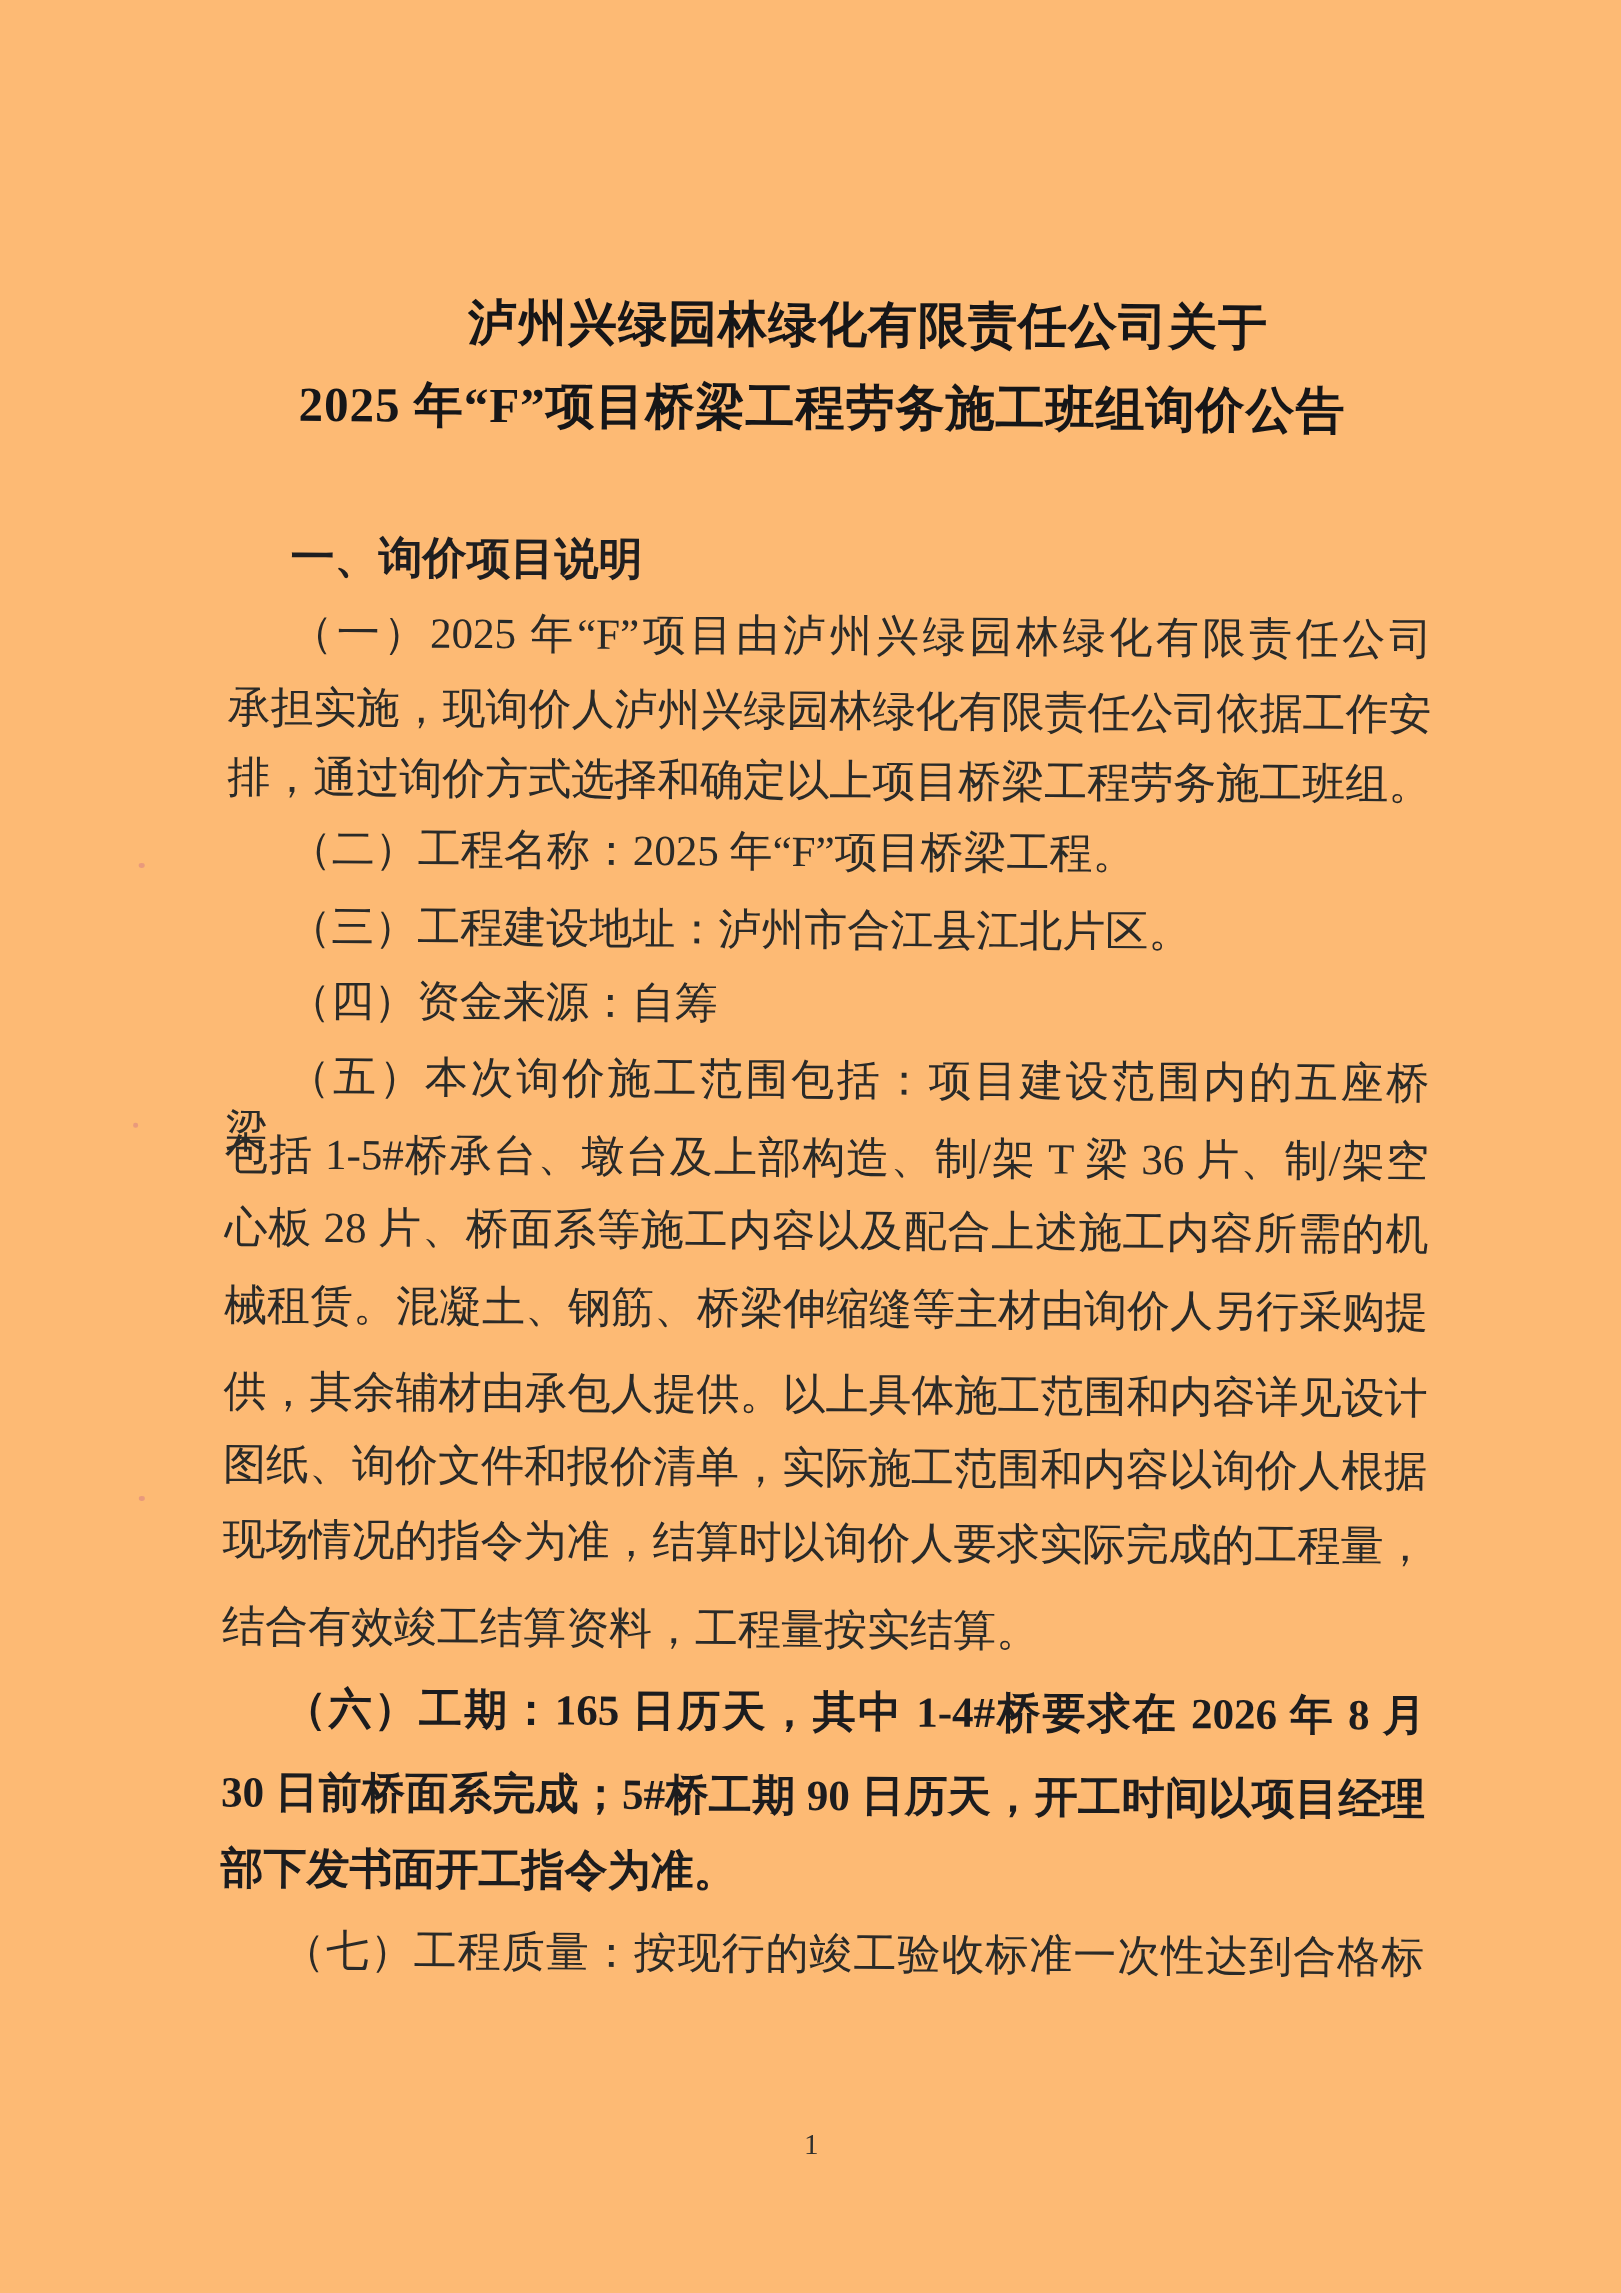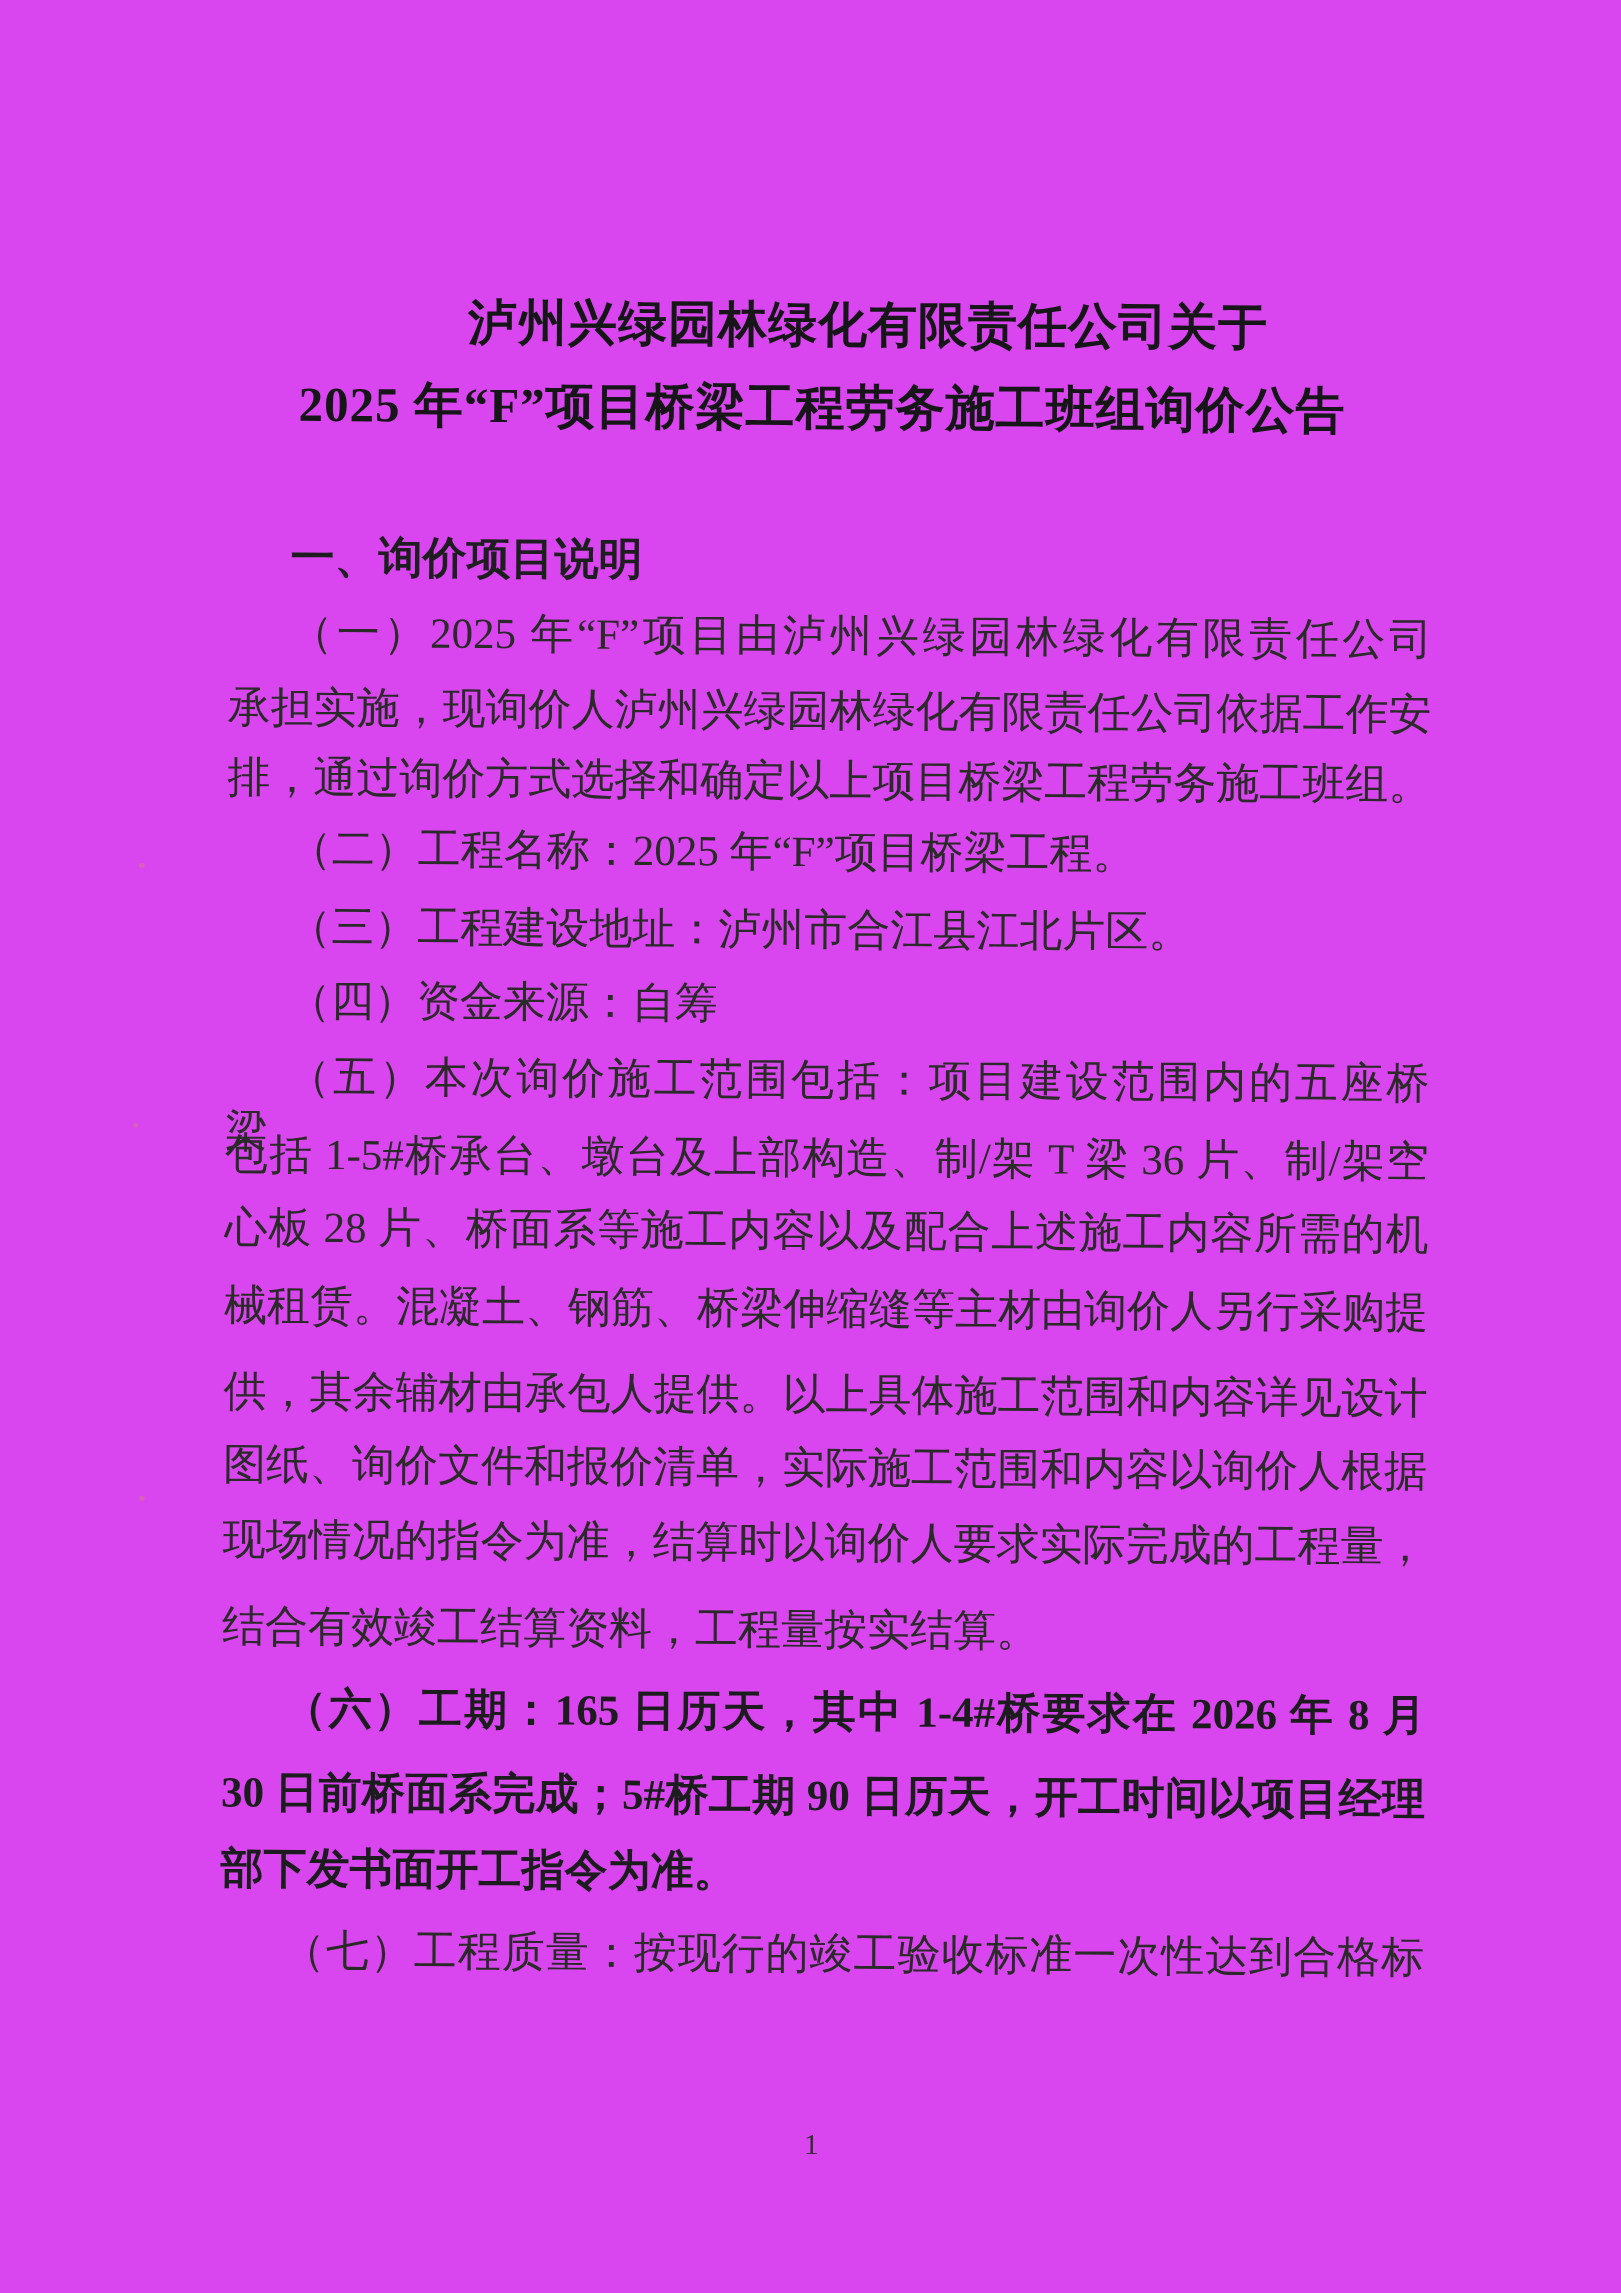--- a/index.html
+++ b/index.html
@@ -1,17 +1,17 @@
 <!DOCTYPE html>
 <html><head>
 <meta charset="utf-8">
 <style>
   html,body{margin:0;padding:0;}
   body{width:1621px;height:2294px;background:#e9e9e7;font-family:"Liberation Serif","DejaVu Serif",serif;}
-  .page{position:relative;width:1621px;height:2294px;background:#d946ef;overflow:hidden;}
+  .page{position:relative;width:1621px;height:2294px;background:#fdba74;overflow:hidden;}
   .skew{position:absolute;inset:0;transform:rotate(0.35deg);transform-origin:811px 1147px;}
 
   .title{position:absolute;white-space:nowrap;
          font-family:"Liberation Serif","DejaVu Serif",serif;
          font-weight:700;font-size:49px;line-height:61px;color:#161618;letter-spacing:1px;}
   .t1{left:463px;top:294px;}
   .t2{left:294px;top:377px;}
 
   .heading{position:absolute;left:225px;top:531px;width:1204px;text-indent:62px;
            font-family:"Liberation Sans","DejaVu Sans",sans-serif;

